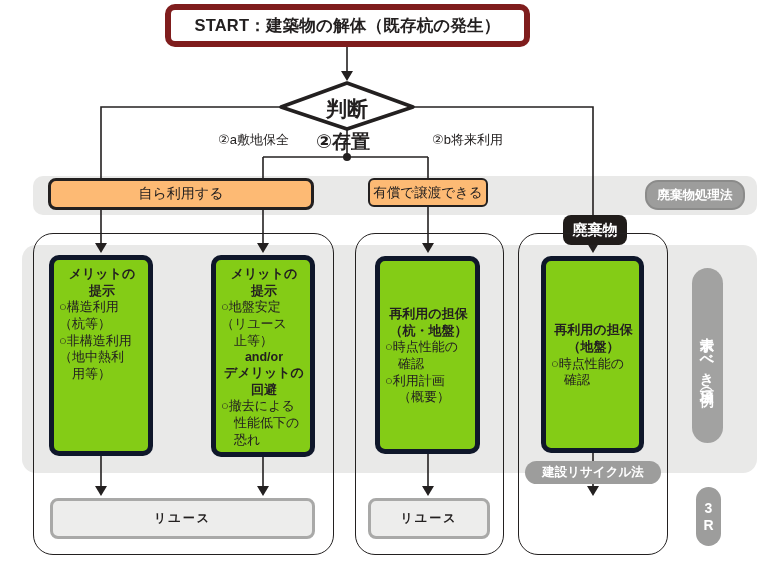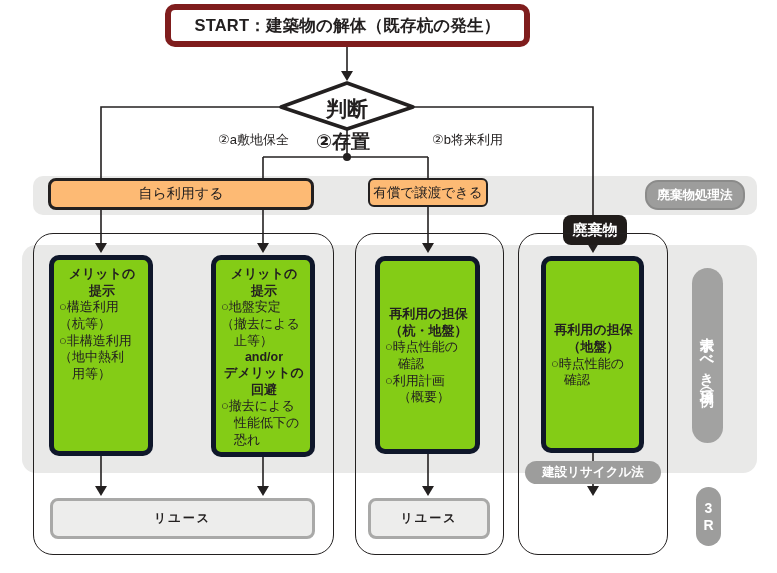--- a/index.html
+++ b/index.html
@@ -148,21 +148,21 @@
 （杭等）
 ○非構造利用
 （地中熱利
 　用等）</div>
   </div>
 
   <div class="abs content-box b2">
     <div class="head pre">メリットの
 提示</div>
     <div class="body pre">○地盤安定
-（撤去による
+（リユース
 　止等）</div>
     <div class="mid">and/or</div>
     <div class="head pre">デメリットの
 回避</div>
     <div class="body pre">○撤去による
 　性能低下の
 　恐れ</div>
   </div>
 
   <div class="abs content-box b3">

